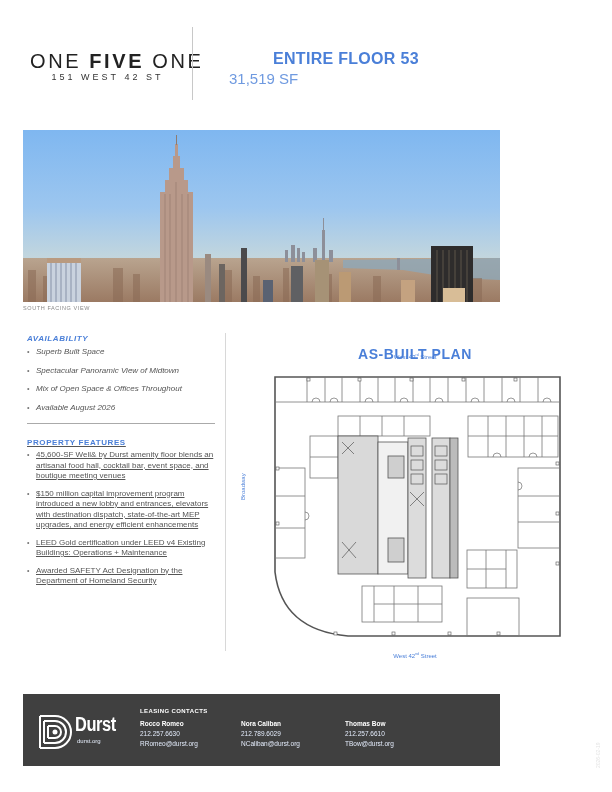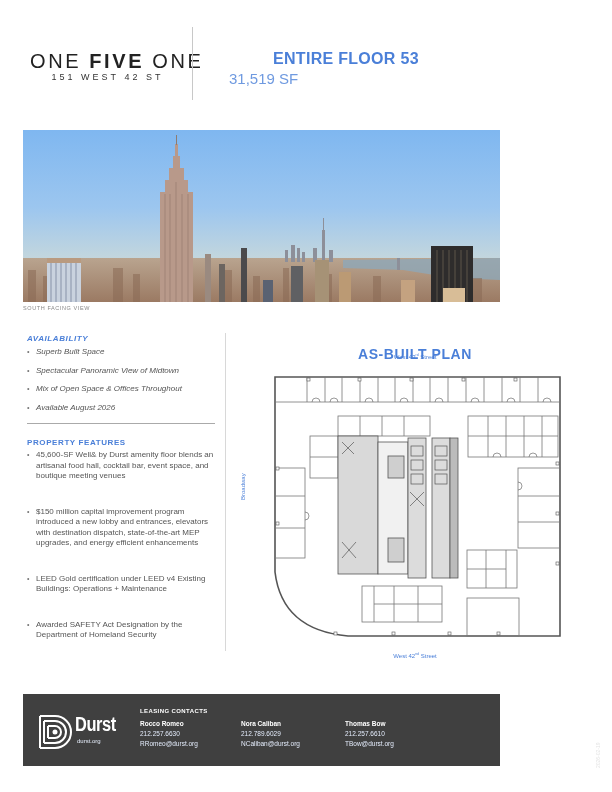--- a/index.html
+++ b/index.html
@@ -21,22 +21,22 @@
 
   
   .sec-title { font-size:8px; font-weight:bold; color:#4a7fd8; letter-spacing:0.6px; }
   ul.bul { list-style:none; margin:0; padding:0; }
   ul.bul li { position:relative; padding-left:9px; font-size:8px; line-height:10.5px; color:#555; }
   ul.bul li::before { content:"•"; position:absolute; left:0; top:0; color:#777; font-size:7px; }
   .avail { left:27px; top:334px; width:190px;font-style:italic; }
   .avail ul li { margin-top:8px; }
   .avail ul li:first-child { margin-top:4px; }
   .left-divider { left:27px; top:423px; width:188px; height:1px; background:#aaa; }
-  .features { left:27px; top:438px; width:190px; }
-  .features ul li { margin-top:25px; }
+  .features { left:27px; top:438px; width:190px;text-decoration:underline; }
+  .features ul li { margin-top:7px; }
   .features ul li:first-child { margin-top:3px; }
   .col-rule { left:225px; top:333px; width:1px; height:318px; background:#d8d8d8; }
 
   
   .plan-title { left:230px; top:346px; width:370px; text-align:center; font-size:14px; font-weight:bold; color:#4a7fd8; letter-spacing:0.6px; }
   .street-top { left:230px; top:353px; width:370px; text-align:center; font-size:6px; color:#4a7fd8; }
   .street-bottom { left:230px; top:652px; width:370px; text-align:center; font-size:6px; color:#4a7fd8; }
   .street-side { left:240px; top:500px; font-size:6px; color:#4a7fd8; transform:rotate(-90deg); transform-origin:left top; white-space:nowrap; }
   sup { font-size:3.5px; }
   .plan { left:270px; top:372px; width:292px; height:270px; }

